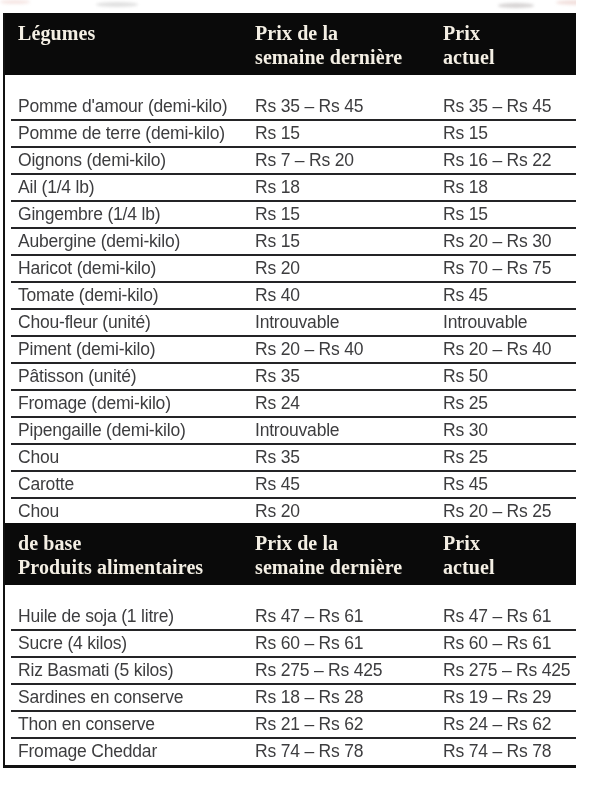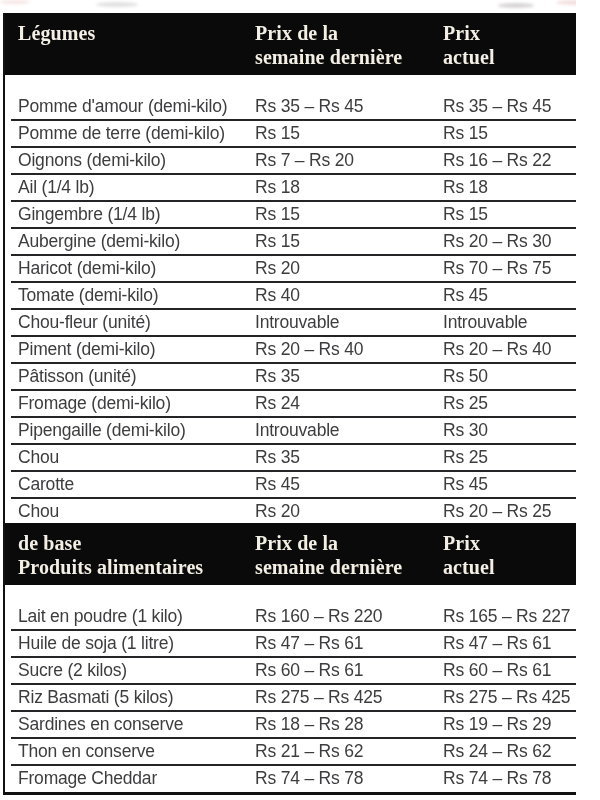--- a/index.html
+++ b/index.html
@@ -172,31 +172,26 @@
         <div class="hline">Prix de la</div>
         <div class="hline">semaine dernière</div>
       </div>
       <div>
         <div class="hline">Prix</div>
         <div class="hline">actuel</div>
       </div>
     </div>
     <div class="tbody">
         <div class="row">
-          <div class="cell">Lait en poudre (1 kilo)</div>
-          <div class="cell">Rs 160 – Rs 220</div>
-          <div class="cell">Rs 165 – Rs 227</div>
-        </div>
-        <div class="row">
           <div class="cell">Huile de soja (1 litre)</div>
           <div class="cell">Rs 47 – Rs 61</div>
           <div class="cell">Rs 47 – Rs 61</div>
         </div>
         <div class="row">
-          <div class="cell">Sucre (2 kilos)</div>
+          <div class="cell">Sucre (4 kilos)</div>
           <div class="cell">Rs 60 – Rs 61</div>
           <div class="cell">Rs 60 – Rs 61</div>
         </div>
         <div class="row">
           <div class="cell">Riz Basmati (5 kilos)</div>
           <div class="cell">Rs 275 – Rs 425</div>
           <div class="cell">Rs 275 – Rs 425</div>
         </div>
         <div class="row">
           <div class="cell">Sardines en conserve</div>

